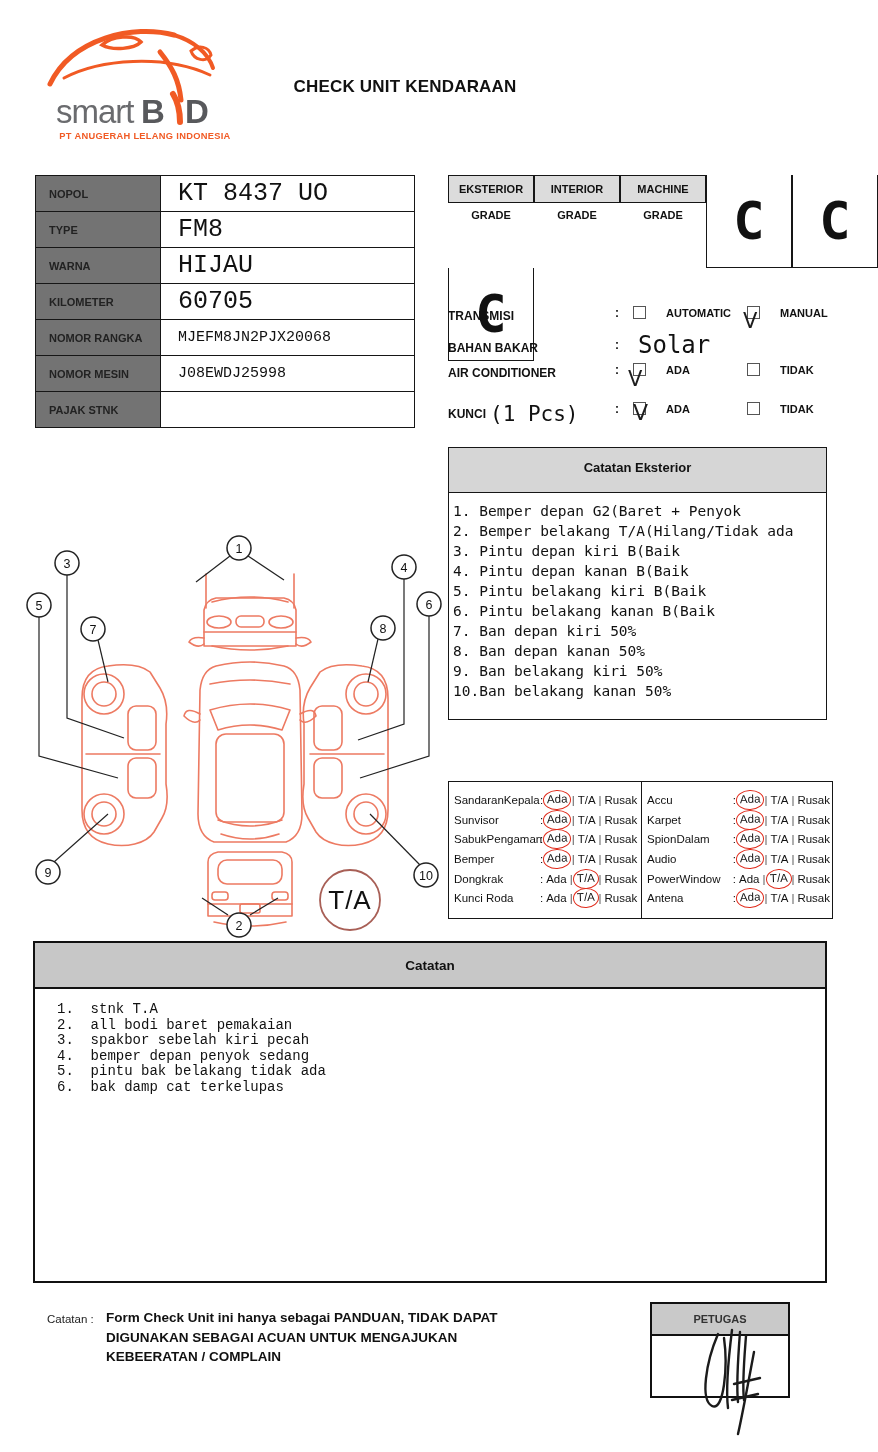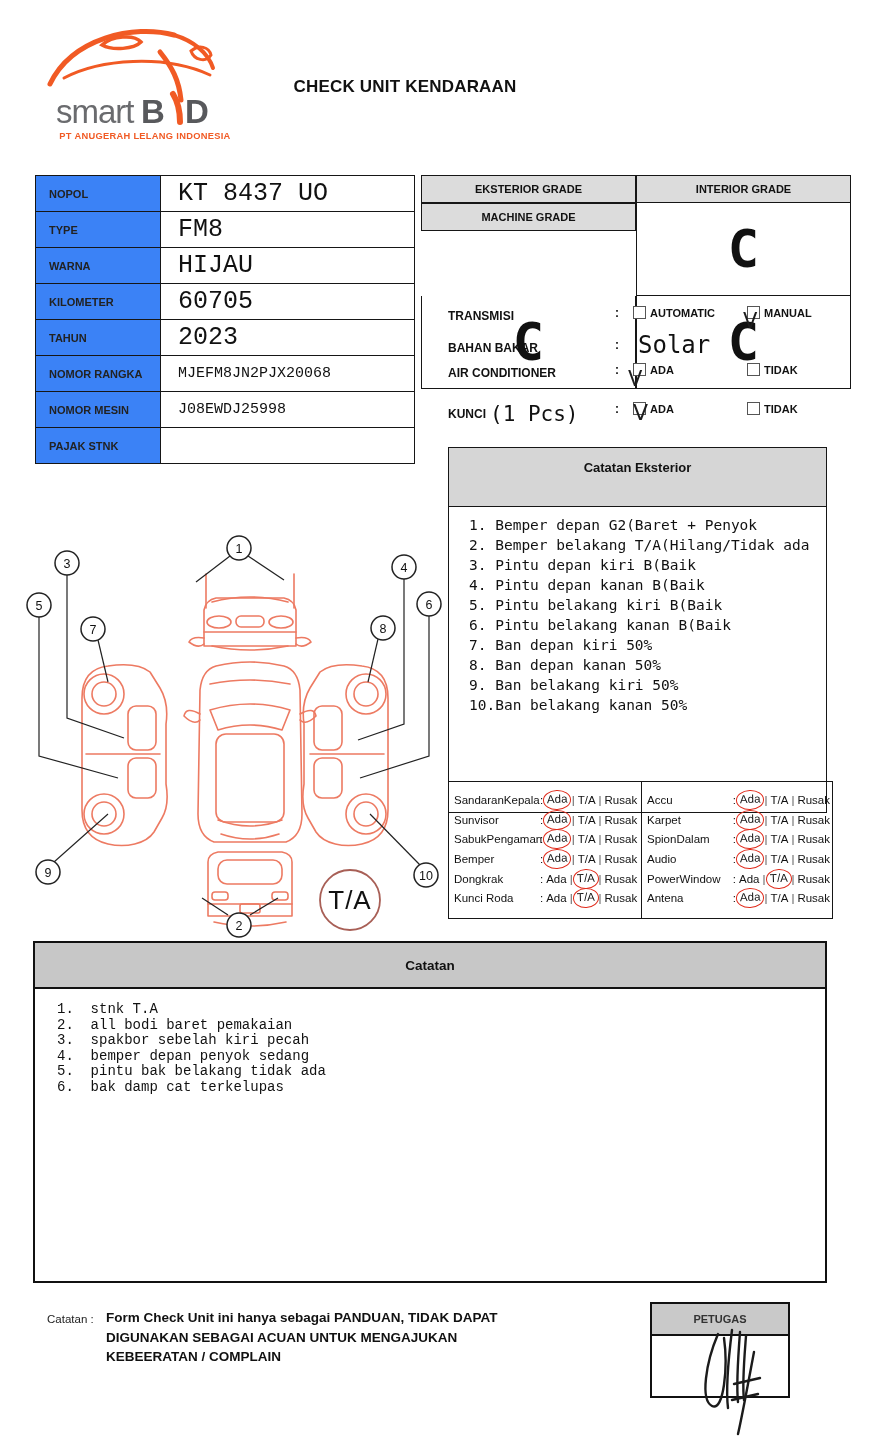--- a/index.html
+++ b/index.html
@@ -7,51 +7,51 @@
   body{width:878px;height:1452px;position:relative;font-family:"Liberation Sans",sans-serif;color:#111;overflow:hidden}
   .abs{position:absolute}
 
   
   #logo{left:42px;top:22px;width:210px;height:125px}
   #page-title{left:250px;top:77px;width:310px;text-align:center;font-size:17px;font-weight:bold;letter-spacing:.2px}
 
   
   #info-table{left:35px;top:175px;width:380px;border-collapse:collapse}
   #info-table td{border:1.8px solid #161616;height:36px;vertical-align:middle}
-  #info-table .lbl{background:#3b82f6;width:125px;font-size:11px;font-weight:bold;padding-left:13px;color:#222}
+  #info-table .lbl{background:#737373;width:125px;font-size:11px;font-weight:bold;padding-left:13px;color:#222}
   #info-table .val{font-family:Liberation Mono, monospace;padding-left:17px;white-space:nowrap}
   #info-table .sz-l{font-size:25px}
   #info-table .sz-m{font-size:15px}
 
   
-  #grade-table{left:421px;top:175px;width:430px;display:grid;grid-template-columns:1fr 1fr}
+  #grade-table{left:448px;top:175px;width:430px;display:grid;grid-template-columns:1fr 1fr 1fr 1fr 1fr}
   #grade-table .gh{background:#dcdcdc;border:1.8px solid #161616;height:28px;line-height:26px;text-align:center;font-size:11px;font-weight:bold}
   #grade-table .gv{background:#fff;border:1.8px solid #161616;border-top:none;height:93px;display:flex;align-items:center;justify-content:center;
       font-family:"DejaVu Sans Mono",monospace;font-weight:bold;font-size:52px}
 
   
   #spec{left:448px;top:306px;width:385px;height:130px}
   .spec-row{position:absolute;left:0;width:385px;height:26px}
   .spec-label{font-size:12px;font-weight:bold;white-space:nowrap}
   .spec-qty{font-family:"DejaVu Sans Mono",monospace;font-size:21px;font-weight:normal;margin-left:4px;vertical-align:-3px}
   .spec-colon{position:absolute;left:167px;top:0;font-size:12px;font-weight:bold}
-  .optg{position:absolute;top:0;display:flex;align-items:center;gap:4px}
+  .optg{position:absolute;top:0;display:flex;align-items:center;gap:20px}
   .optg.o1{left:185px}.optg.o2{left:299px}
   .opt-label{font-size:11px;font-weight:bold;white-space:nowrap}
   .cb{width:13px;height:13px;border:1.4px solid #555;display:inline-block;position:relative;background:#fff}
   .cb.checked::after{content:"V";position:absolute;font-family:"DejaVu Sans",sans-serif;color:#1d1d1d;font-size:21px;font-weight:400}
   .cb.v-a.checked::after{left:-5px;top:2px}
   .cb.v-b.checked::after{left:-6px;top:3px}
   .cb.v-c.checked::after{left:-1px;top:-3px;font-size:22px}
   #fuel-value{position:absolute;left:190px;top:-7px;font-family:"DejaVu Sans Mono",monospace;font-size:24px}
 
   
   #cat-eks{left:448px;top:447px;width:379px}
-  #cat-eks .hd{border:1.8px solid #161616;background:#d6d6d6;height:60px;line-height:40px;text-align:center;font-size:13px;font-weight:bold}
-  #cat-eks .bd{border:1.8px solid #161616;border-top:none;height:306px;padding:8px 8px 0 20px;
+  #cat-eks .hd{border:1.8px solid #161616;background:#d6d6d6;height:46px;line-height:40px;text-align:center;font-size:13px;font-weight:bold}
+  #cat-eks .bd{border:1.8px solid #161616;border-top:none;height:227px;padding:8px 8px 0 4px;
       font-family:"DejaVu Sans Mono",monospace;font-size:14.5px;line-height:20px;white-space:pre;overflow:hidden}
 
   
   #checklist{left:448px;top:781px;width:385px;height:138px;border:1.8px solid #161616;display:flex}
   .ck-col{width:192px;padding:8px 2px 0 5px}
   .ck-col.right{border-left:1.8px solid #161616;width:191px}
   .ck-row{height:19.7px;font-size:11.5px;white-space:nowrap;display:flex;align-items:center}
   .ck-label{display:inline-block;width:86px;overflow:visible}
   .ck-colon{margin-right:3px}
   .ck-opt{display:inline-block}
@@ -112,24 +112,20 @@
         <td class="lbl">TYPE</td>
         <td class="val sz-l">FM8</td>
       </tr>
       <tr>
         <td class="lbl">WARNA</td>
         <td class="val sz-l">HIJAU</td>
       </tr>
       <tr>
         <td class="lbl">KILOMETER</td>
         <td class="val sz-l">60705</td>
-      </tr>
-      <tr>
-        <td class="lbl">TAHUN</td>
-        <td class="val sz-l">2023</td>
       </tr>
       <tr>
         <td class="lbl">NOMOR RANGKA</td>
         <td class="val sz-m">MJEFM8JN2PJX20068</td>
       </tr>
       <tr>
         <td class="lbl">NOMOR MESIN</td>
         <td class="val sz-m">J08EWDJ25998</td>
       </tr>
       <tr>

